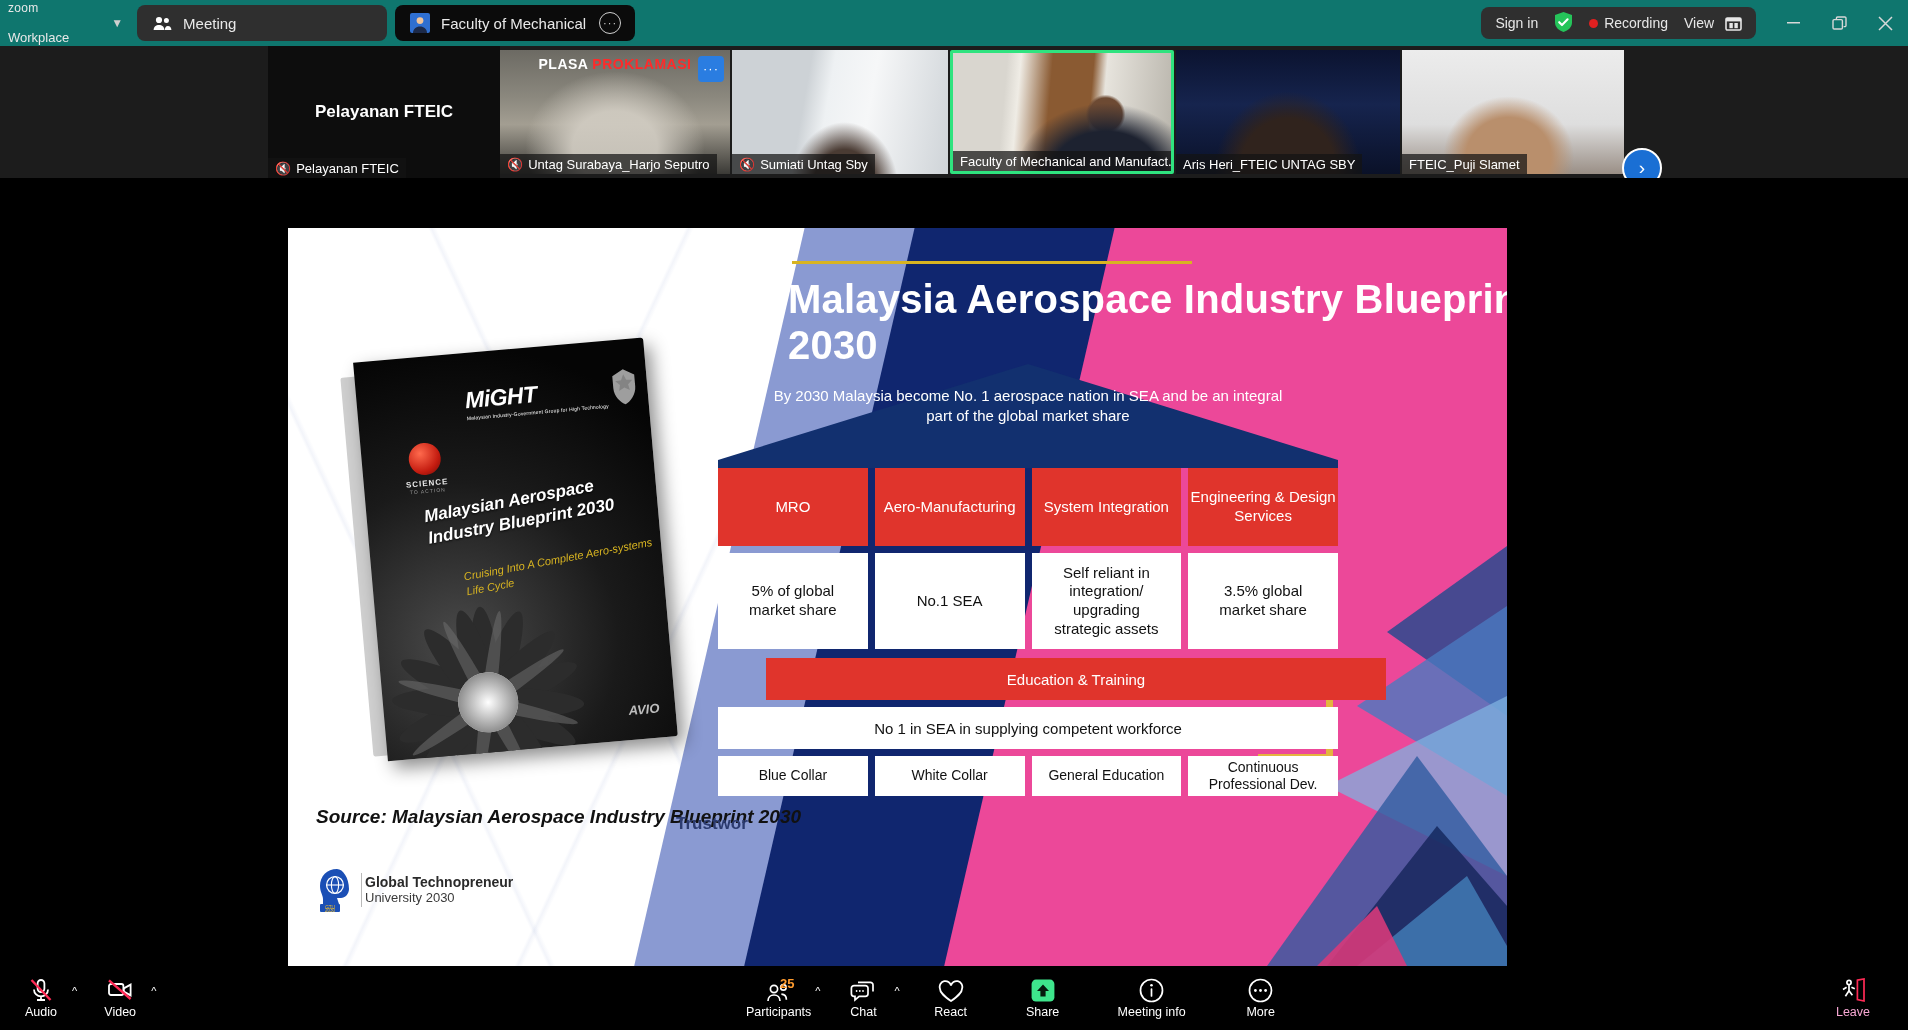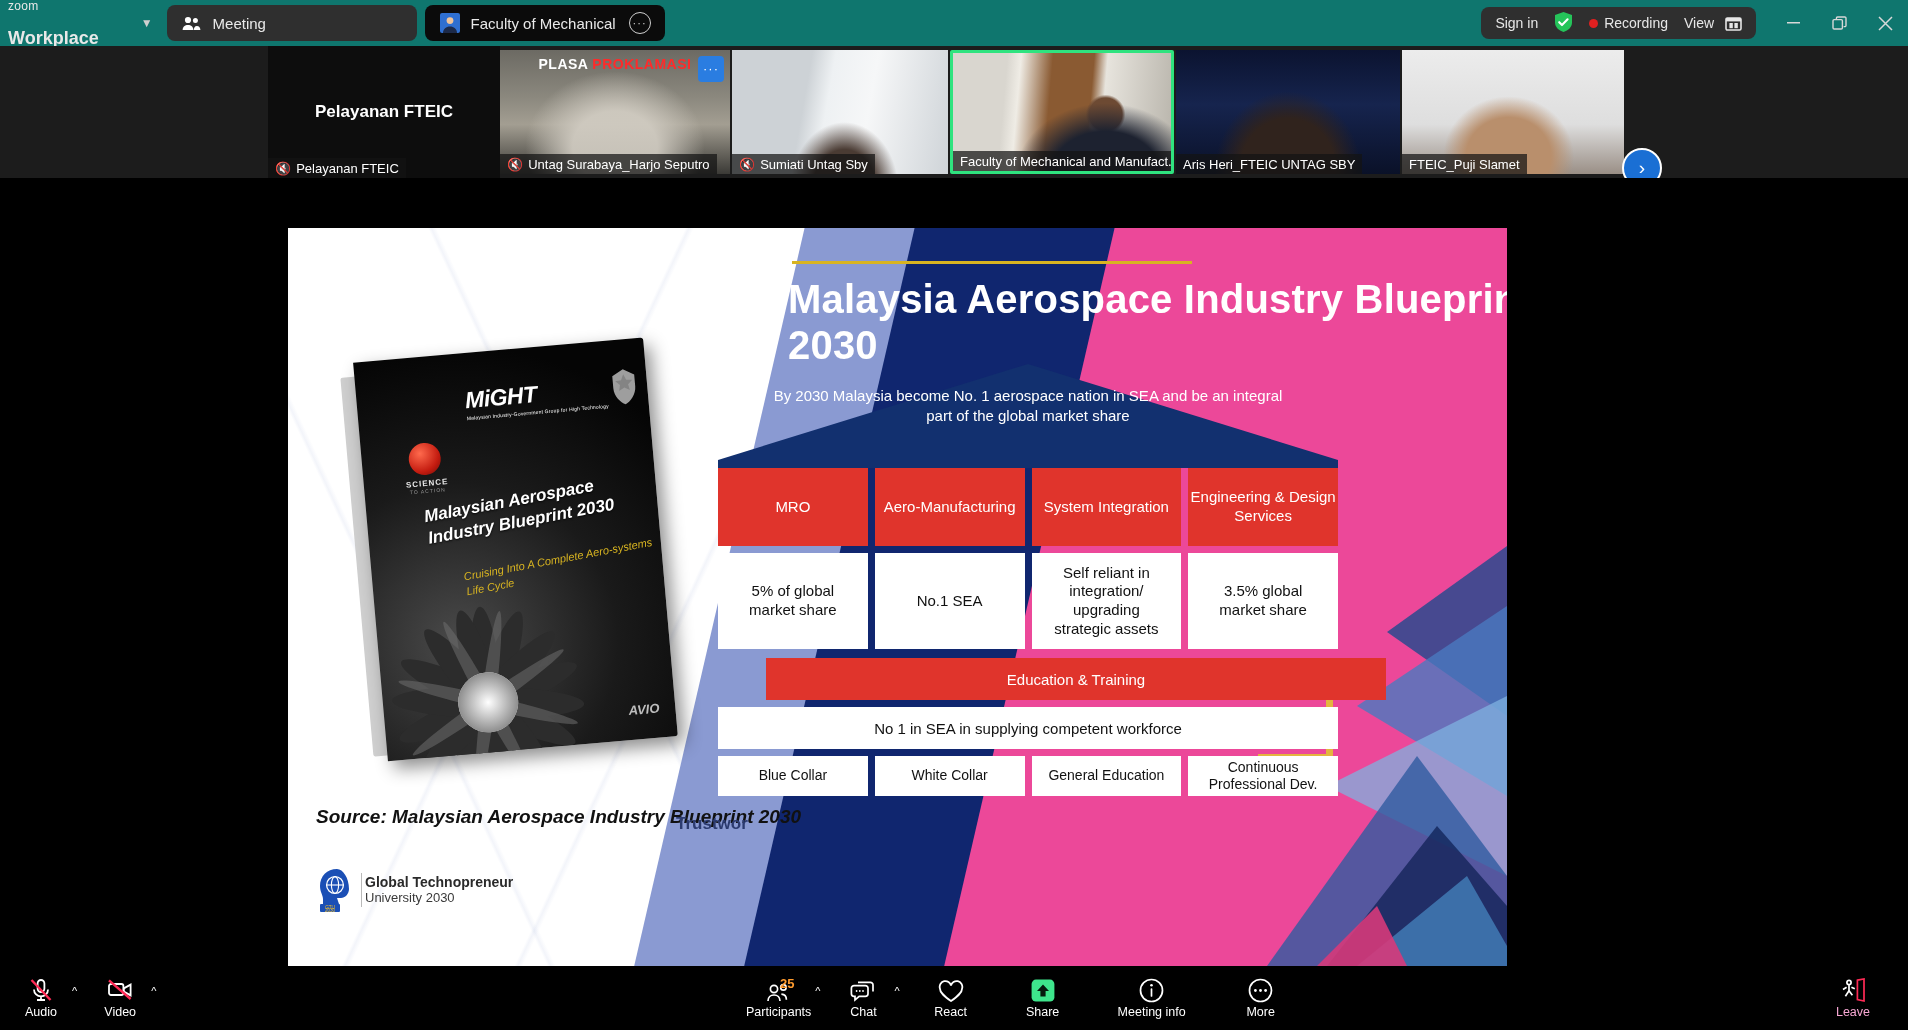--- a/index.html
+++ b/index.html
@@ -11,21 +11,21 @@
   }
   #app { position: relative; width: 1908px; height: 1030px; background: #1c1c1c; }
 
   
   .titlebar {
     position: absolute; left: 0; top: 0; width: 1908px; height: 46px;
     background: #0f766e; display: flex; align-items: center;
   }
   .zoom-brand { padding-left: 8px; line-height: 1.0; color: #e8e8e8; }
   .zoom-brand .z1 { font-size: 12px; letter-spacing: .3px; display:block; }
-  .zoom-brand .z2 { font-size: 18px; font-weight: 700; display:block; margin-top:17px;}
+  .zoom-brand .z2 { font-size: 13px; font-weight: 400; display:block; margin-top:17px;}
   .brand-caret { color:#cfcfcf; font-size: 12px; margin-left: 42px; margin-right: 6px; }
   .tab {
     height: 36px; border-radius: 8px; display: flex; align-items: center;
     gap: 10px; padding: 0 14px; color: #e9e9e9; font-size: 15px; margin-left: 8px;
   }
   .tab.meeting { background: #2f2f2f; width: 250px; }
   .tab.active { background: #0b0b0b; width: 240px; position: relative; }
   .tab .tab-ico { width: 22px; height: 22px; display:flex; align-items:center; justify-content:center; }
   .tab .tab-label { white-space: nowrap; overflow: hidden; text-overflow: clip; flex: 1; }
   .dots-btn {

